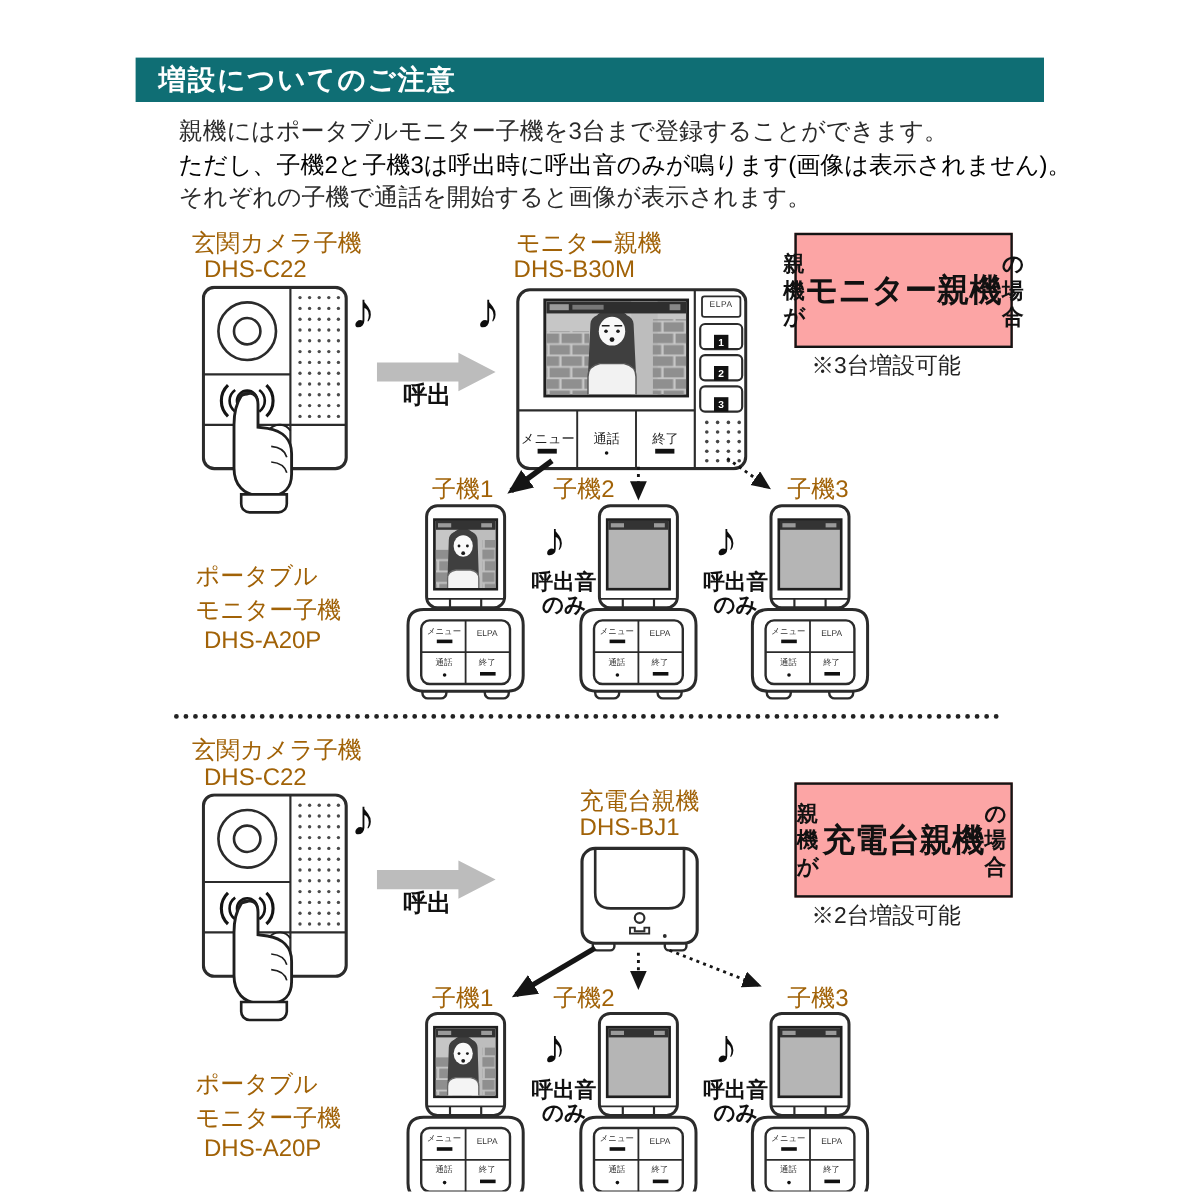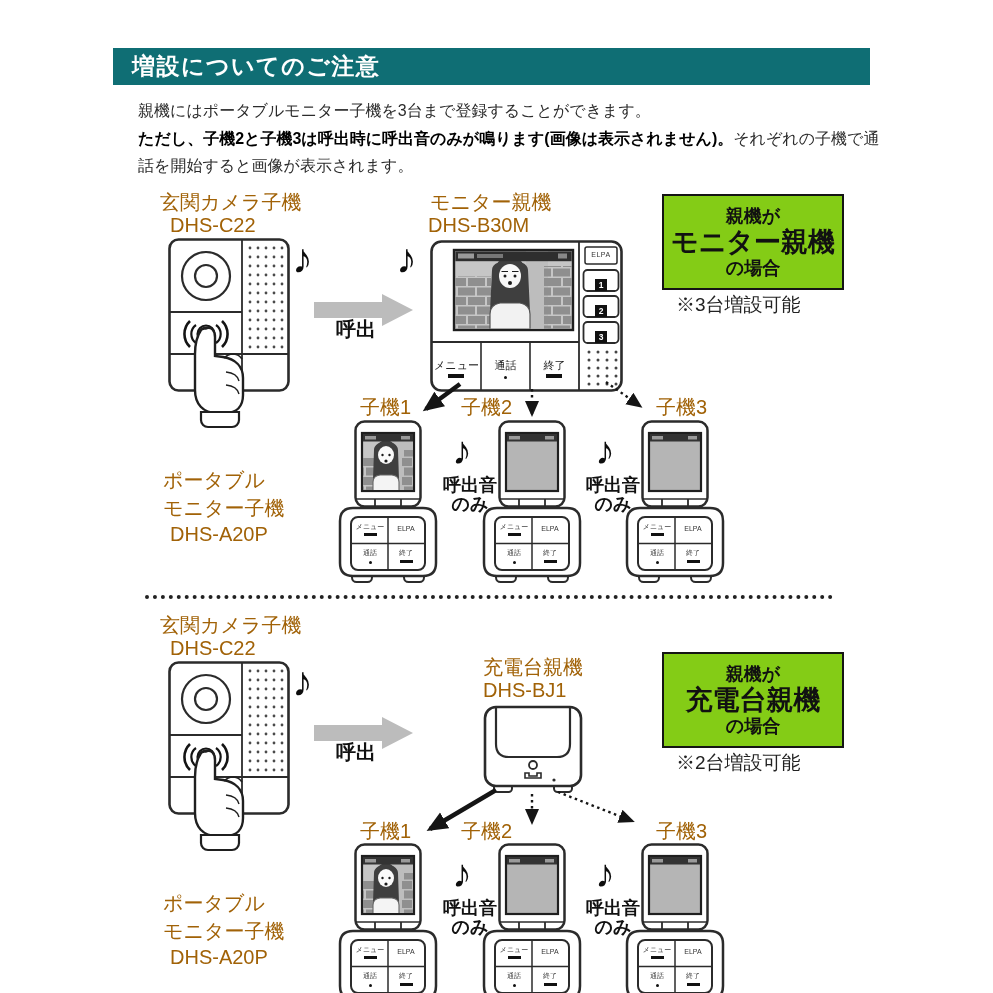--- a/index.html
+++ b/index.html
@@ -2,29 +2,29 @@
 <html><head>
 <meta charset="utf-8">
 <style>
   html,body{margin:0;padding:0;background:#fff;}
   body{width:993px;height:993px;font-family:"Liberation Sans",sans-serif;color:#2b2b2b;}
   .page{position:relative;width:993px;height:982px;background:#fff;overflow:hidden;margin-top:44px;}
   .abs{position:absolute;}
   .hdr{position:absolute;left:113px;top:4px;width:757px;height:37px;background:#0f6e74;
        display:flex;align-items:center;padding-left:19px;box-sizing:border-box;}
   .hdr span{color:#fff;font-size:23px;font-weight:700;letter-spacing:1.5px;}
-  .intro{position:absolute;left:138px;top:53px;width:750px;font-size:16px;line-height:27.5px;color:#2b2b2b;}
-  .intro .b{font-weight:700;color:#000;}
+  .intro{position:absolute;left:149px;top:53px;width:750px;font-size:20px;line-height:27.5px;color:#2b2b2b;}
+  .intro .b{font-weight:400;color:#000;}
   .lbl{position:absolute;font-size:20px;color:#a16207;white-space:nowrap;}
   .call{position:absolute;font-size:20px;font-weight:700;color:#111;white-space:nowrap;font-family:Liberation Mono, monospace;}
   .music{position:absolute;font-size:42px;line-height:42px;color:#0d0d0d;}
   .music.sm{font-size:40px;line-height:40px;}
   .ring{position:absolute;width:58px;text-align:center;font-weight:700;font-size:18px;line-height:18.5px;color:#111;}
-  .case{position:absolute;width:178px;height:92px;border:2.5px solid #141414;background:#84cc16;
-        display:flex;flex-direction:column;align-items:center;justify-content:center;}
+  .case{position:absolute;width:178px;height:92px;border:2.5px solid #141414;background:#fca5a5;
+        display:flex;flex-direction:row;align-items:center;justify-content:center;}
   .case .s{font-size:18px;font-weight:700;line-height:22px;color:#111;}
   .case .bg{font-size:27px;font-weight:700;line-height:30px;color:#111;white-space:nowrap;}
   .case-note{position:absolute;font-size:19px;color:#222;white-space:nowrap;}
   .divider{position:absolute;left:145px;top:551px;width:688px;height:0;border-top:4px dotted #222;}
   .unit{position:absolute;width:100px;height:166px;}
   .unit > svg{position:absolute;left:0;top:0;}
   .hs-l{position:absolute;width:32px;text-align:center;font-size:7px;line-height:8px;color:#333;}
   .hs-bar{position:absolute;width:13px;height:3.5px;background:#111;}
   .hs-dot{position:absolute;width:3px;height:3px;border-radius:50%;background:#111;}
   .m-l{position:absolute;width:49px;text-align:center;font-size:11px;color:#222;}

